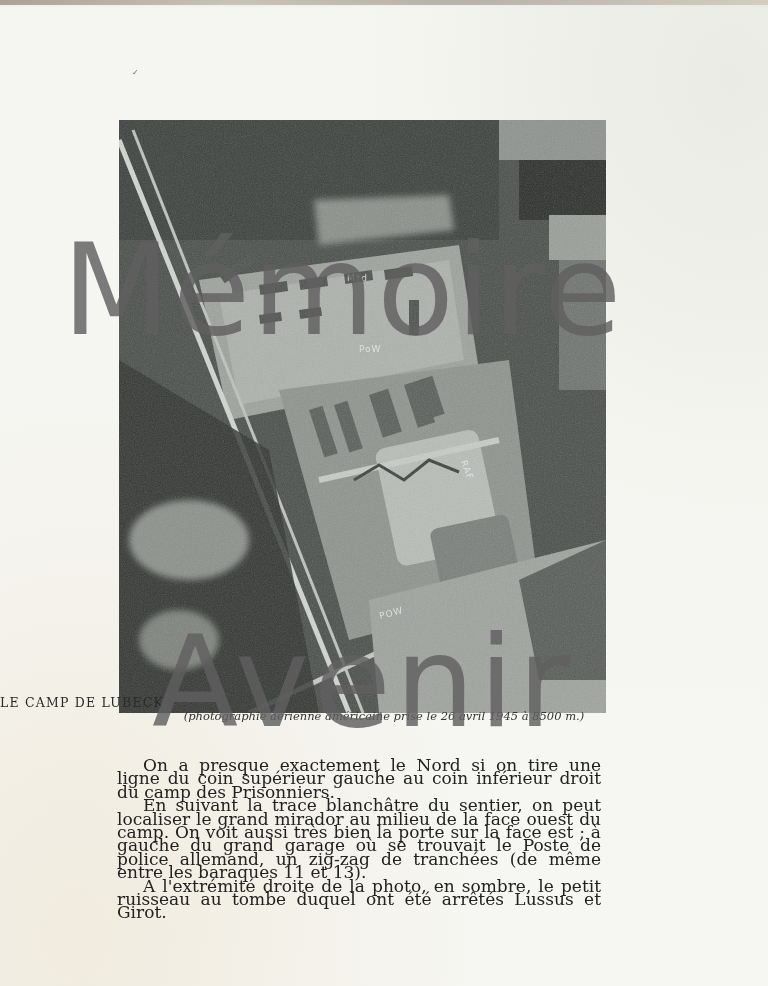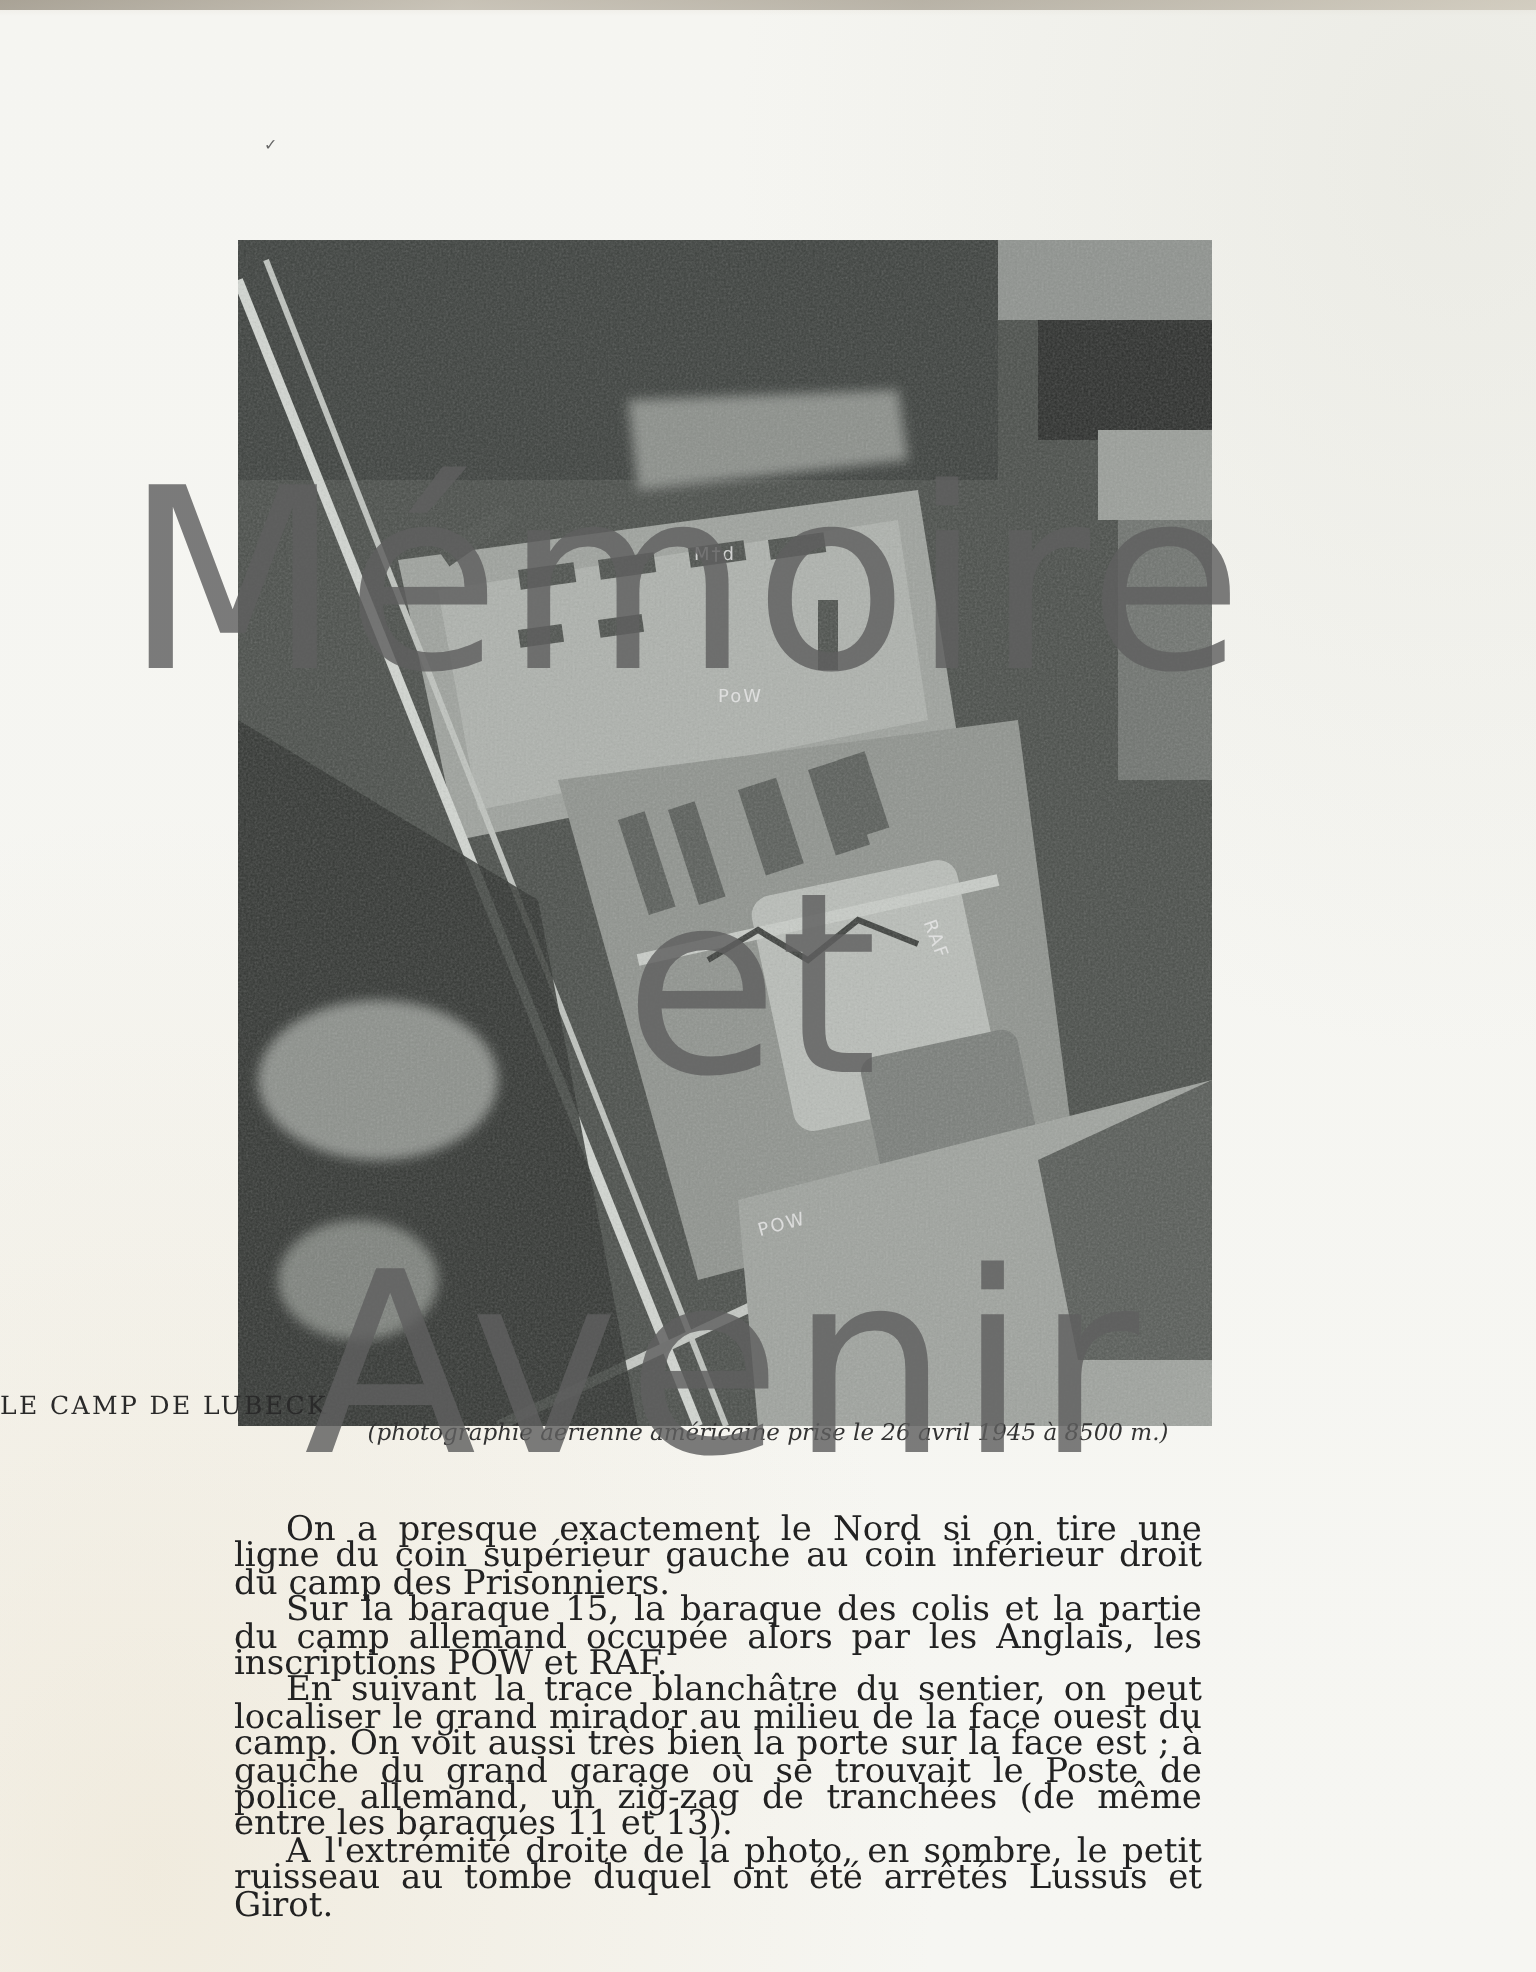--- a/index.html
+++ b/index.html
@@ -129,21 +129,19 @@
     <span class="photo-label" style="left:240px;top:224px;">PoW</span>
     <span class="photo-label" style="left:338px;top:345px;transform:rotate(70deg);">RAF</span>
     <span class="photo-label" style="left:260px;top:488px;transform:rotate(-15deg);">POW</span>
   </div>
 
   <div class="caption-title">LE CAMP DE LUBECK</div>
   <div class="caption-sub">(photographie aérienne américaine prise le 26 avril 1945 à 8500 m.)</div>
 
   <div class="body-text">
     <p>On a presque exactement le Nord si on tire une ligne du coin supérieur gauche au coin inférieur droit du camp des Prisonniers.</p>
-    <p>Sur la baraque 15, la baraque des colis et la partie du camp allemand occupée alors par les Anglais, les inscriptions POW et RAF.</p>
     <p>En suivant la trace blanchâtre du sentier, on peut localiser le grand mirador au milieu de la face ouest du camp. On voit aussi très bien la porte sur la face est ; à gauche du grand garage où se trouvait le Poste de police allemand, un zig-zag de tranchées (de même entre les baraques 11 et 13).</p>
     <p>A l'extrémité droite de la photo, en sombre, le petit ruisseau au tombe duquel ont été arrêtés Lussus et Girot.</p>
   </div>
 
   <div class="wm wm1">Mémoire</div>
-  <div class="wm wm2">et</div>
   <div class="wm wm3">Avenir</div>
 </div>
 
 </body></html>

